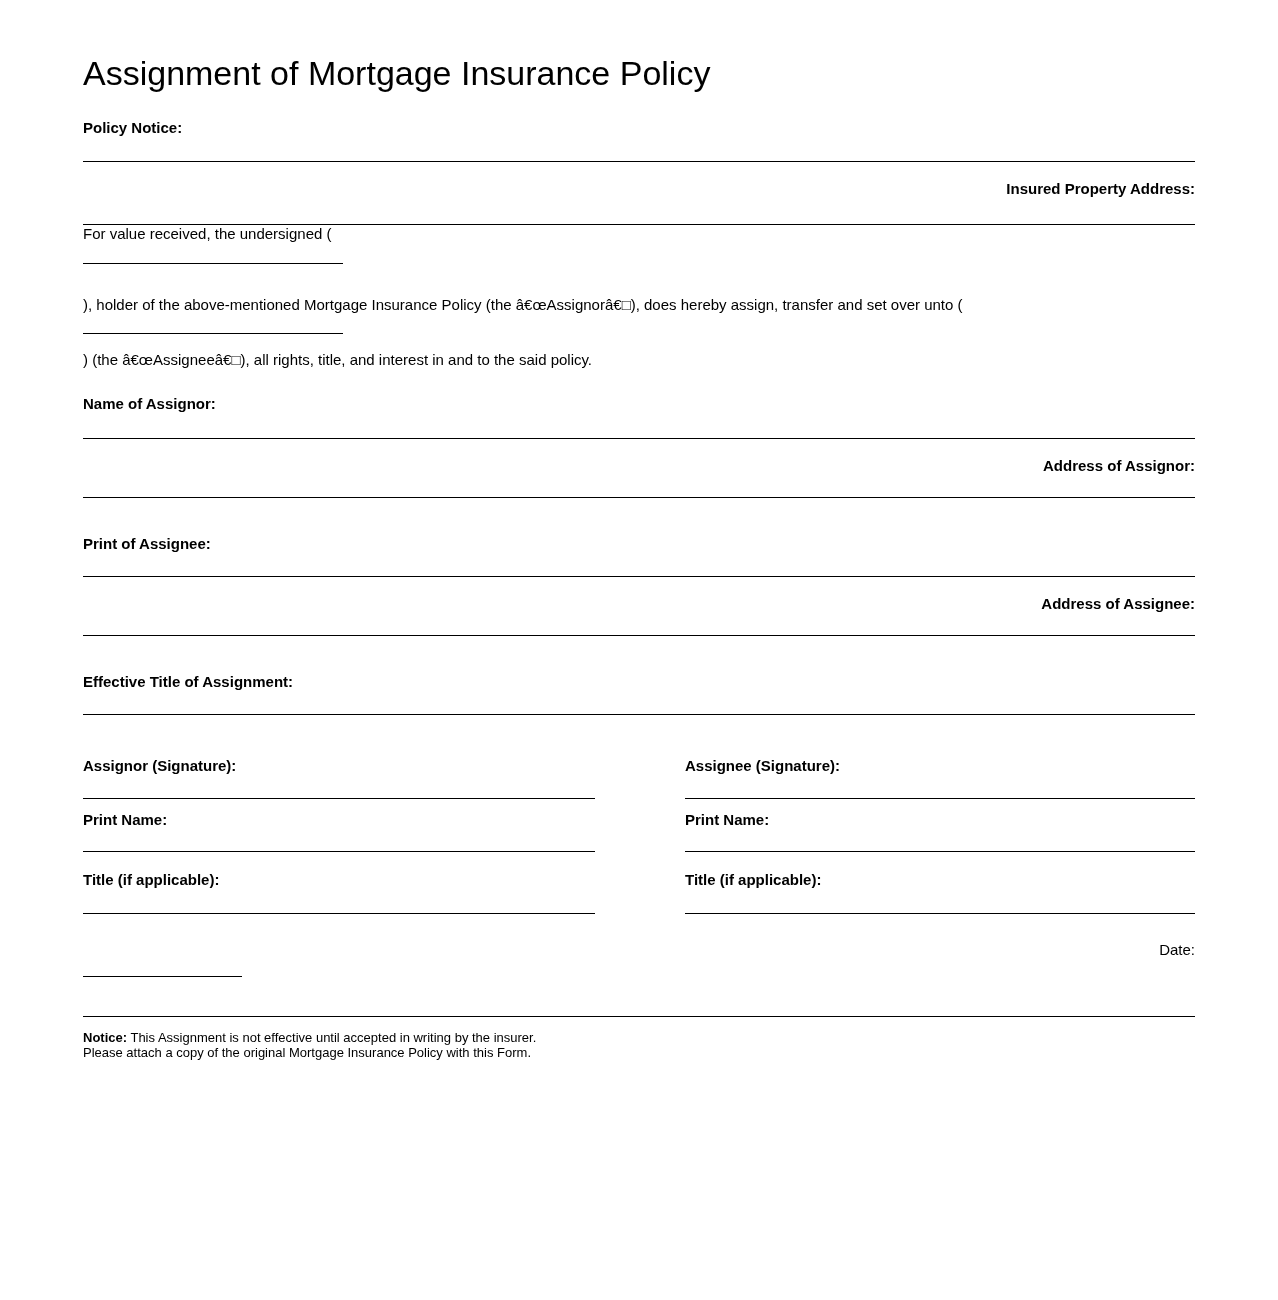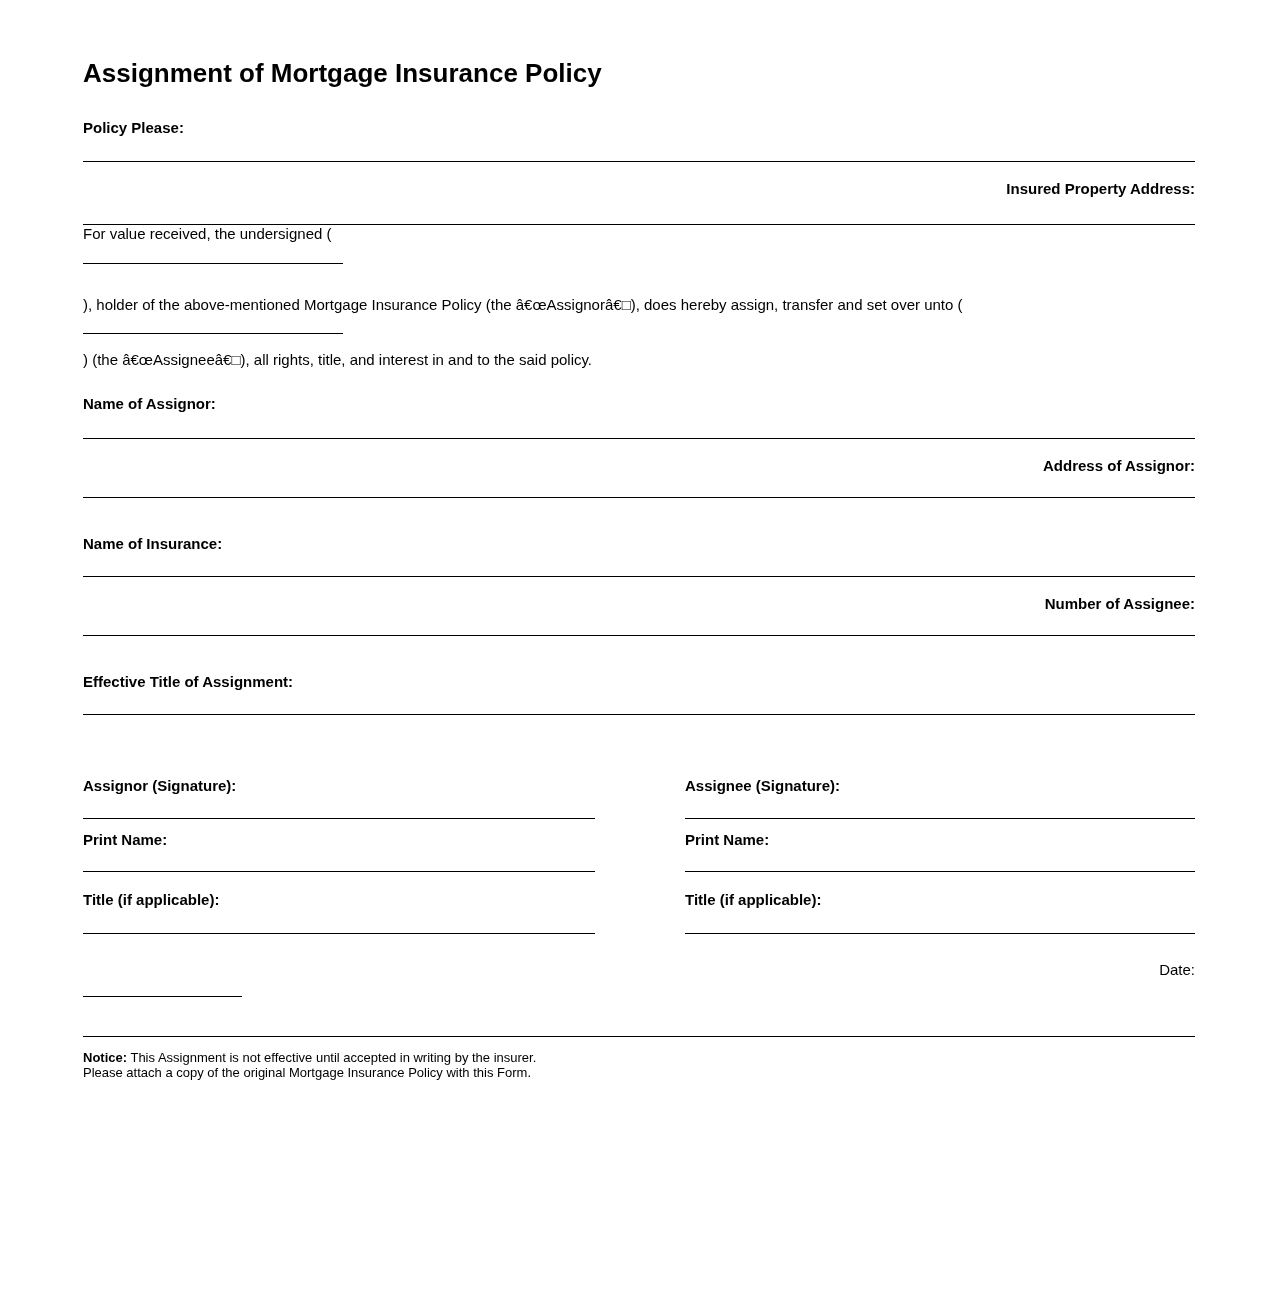--- a/index.html
+++ b/index.html
@@ -12,23 +12,23 @@
     position: relative;
     width: 1278px;
     height: 1300px;
     box-sizing: border-box;
     padding: 57px 83px 0 83px;
     background: #ffffff;
     overflow: hidden;
   }
   h1.doc-title {
     margin: 0;
-    font-size: 26px;
+    font-size: 34px;
     line-height: 33px;
-    font-weight: 700;
+    font-weight: 400;
   }
   .lbl { font-weight: 700; line-height: 17px; }
   .txt { font-weight: 400; line-height: 17px; }
   .rule {
     height: 0;
     border-bottom: 1.5px solid #000000;
     width: 100%;
   }
   .rule.short { width: 260px; }
   .rule.tiny  { width: 159px; }
@@ -56,53 +56,53 @@
   .mt23 { margin-top: 23px; }
   .mt24 { margin-top: 24px; }
   .mt25 { margin-top: 25px; }
   .mt26 { margin-top: 26px; }
   .mt27 { margin-top: 27px; }
   .mt29 { margin-top: 29px; }
   .mt32 { }
   .mt35 { margin-top: 27px; }
   .mt37 { margin-top: 37px; }
   .mt39 { margin-top: 39px; }
-  .mt42 { margin-top: 62px; }
+  .mt42 { margin-top: 42px; }
 </style>
 </head>
 <body>
 
 <div class="page">
 
   <h1 class="doc-title">Assignment of Mortgage Insurance Policy</h1>
 
-  <div class="lbl mt29">Policy Please:</div>
+  <div class="lbl mt29">Policy Notice:</div>
   <div class="rule mt25"></div>
 
   <div class="lbl mt18">Insured Property Address:</div>
   <div class="rule mt27"></div>
 
   <div class="txt mt32">For value received, the undersigned (</div>
   <div class="rule short mt21"></div>
 
   <div class="txt mt16">), holder of the above-mentioned Mortgage Insurance Policy (the â€œAssignorâ€□), does hereby assign, transfer and set over unto (</div>
   <div class="rule short mt20"></div>
 
   <div class="txt mt17">) (the â€œAssigneeâ€□), all rights, title, and interest in and to the said policy.</div>
 
   <div class="lbl mt35">Name of Assignor:</div>
   <div class="rule mt26"></div>
 
   <div class="lbl mt18">Address of Assignor:</div>
   <div class="rule mt23"></div>
 
-  <div class="lbl mt37">Name of Insurance:</div>
+  <div class="lbl mt37">Print of Assignee:</div>
   <div class="rule mt24"></div>
 
-  <div class="lbl mt18">Number of Assignee:</div>
+  <div class="lbl mt18">Address of Assignee:</div>
   <div class="rule mt23"></div>
 
   <div class="lbl mt37">Effective Title of Assignment:</div>
   <div class="rule mt24"></div>
 
   <div class="sig-grid mt42">
     <div class="sig-col left">
       <div class="lbl">Assignor (Signature):</div>
       <div class="rule mt24"></div>
       <div class="lbl mt12">Print Name:</div>

